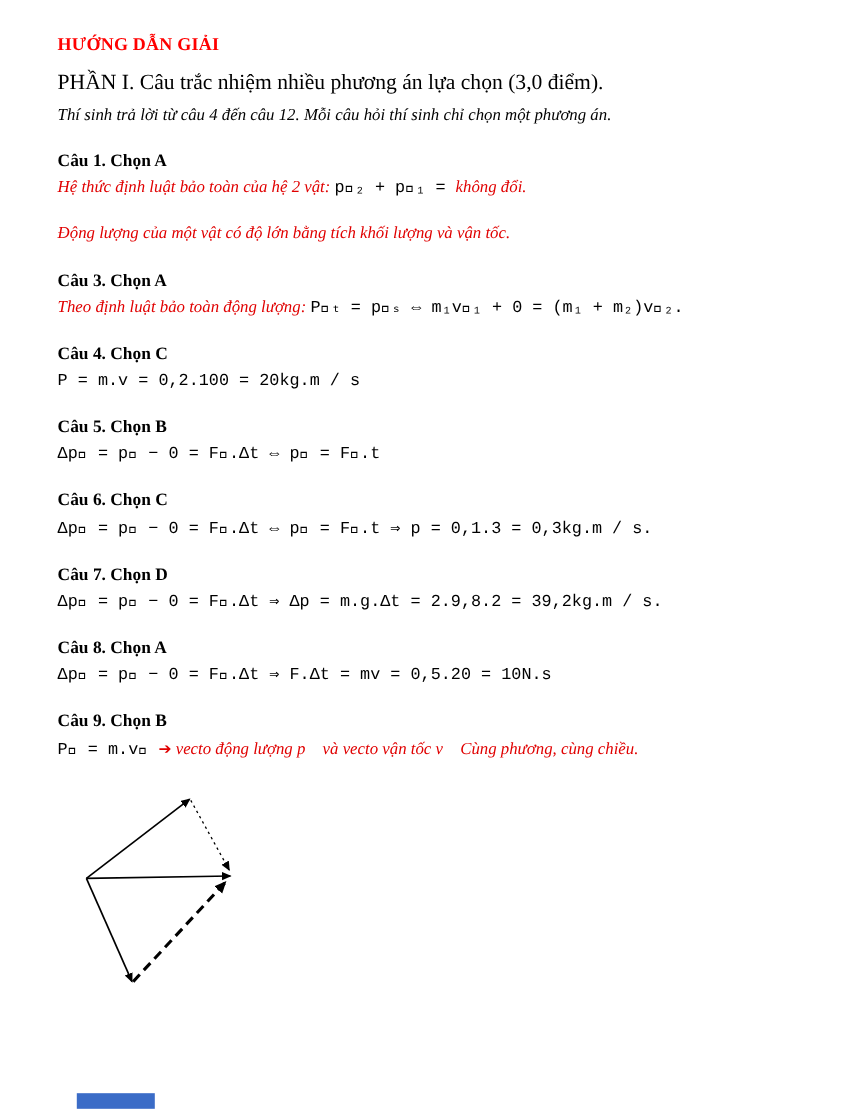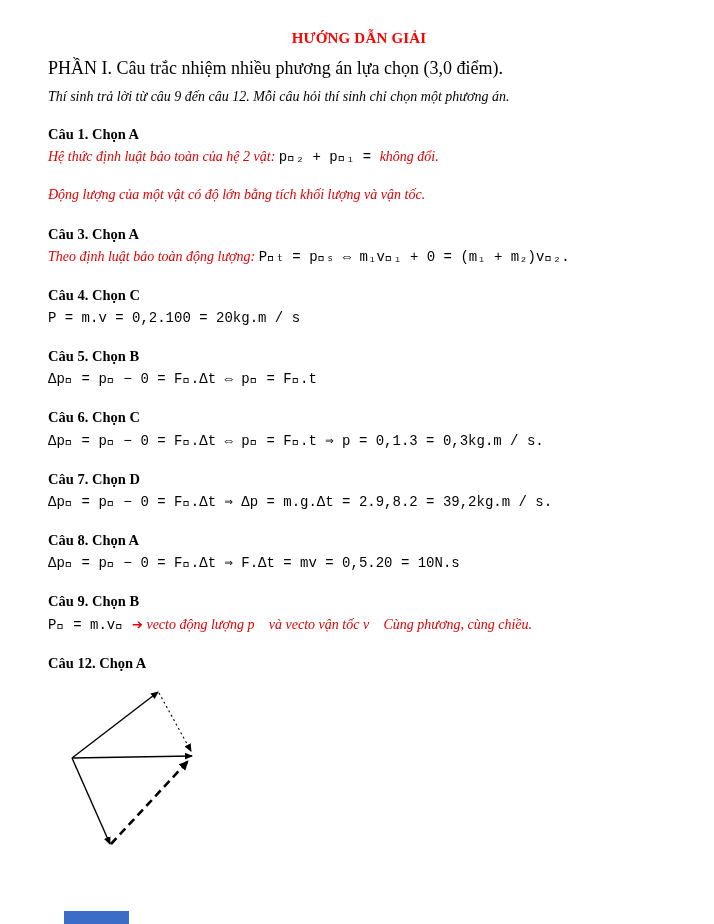--- a/index.html
+++ b/index.html
@@ -1,41 +1,41 @@
 <!DOCTYPE html>
 <html style="--title-red: #ff0000; --text-red: #e00000; --footer-blue: #3b6cc7;"><head>
 <meta charset="utf-8">
 <style>
   html,body{margin:0;padding:0}
   body{
     width:714px;height:924px;background:#ffffff;position:relative;overflow:hidden;
     font-family:"Liberation Serif",serif;color:#000;
   }
   .page{position:absolute;inset:0;padding:30px 44px 0 48px;box-sizing:border-box}
-  .doc-title{text-align:center;font-weight:bold;font-size:15px;color:var(--title-red,#f00);margin:0 0 11px 0;letter-spacing:.2px}
+  .doc-title{text-align:left;font-weight:bold;font-size:15px;color:var(--title-red,#f00);margin:0 0 11px 0;letter-spacing:.2px}
   .part-heading{font-weight:normal;font-size:18px;margin:0 0 10px 0}
   .instruction{font-style:italic;font-size:14px;margin:0 0 6px 0}
   .answer{margin-top:20px}
   .answer-label{font-weight:bold;font-size:14.5px;line-height:1.25}
   .answer-line{font-size:14px;line-height:1.3;margin-top:5px}
   .red-italic{color:var(--text-red,#e00000);font-style:italic}
   .math{font-family:Liberation Mono, monospace;color:#000;font-style:normal}
   .plain{color:#000}
   .arrow-glyph{color:var(--text-red,#e00000);font-style:normal;font-weight:bold;font-family:"DejaVu Sans",sans-serif;font-size:13px}
   .diagram-wrap{margin:8px 0 0 4px}
   .footer-bar{position:absolute;left:64px;bottom:0;width:65px;height:13px;background:var(--footer-blue,#3b6cc7)}
 </style>
 </head>
 <body>
 
 <div class="page">
 
   <div class="doc-title">HƯỚNG DẪN GIẢI</div>
   <div class="part-heading">PHẦN I. Câu trắc nhiệm nhiều phương án lựa chọn (3,0 điểm).</div>
-  <div class="instruction">Thí sinh trả lời từ câu 9 đến câu 12. Mỗi câu hỏi thí sinh chỉ chọn một phương án.</div>
+  <div class="instruction">Thí sinh trả lời từ câu 4 đến câu 12. Mỗi câu hỏi thí sinh chỉ chọn một phương án.</div>
 
   <div class="answer">
     <div class="answer-label">Câu 1. Chọn A</div>
     <div class="answer-line">
       <span class="red-italic">Hệ thức định luật bảo toàn của hệ 2 vật: </span><span class="math">p⃗₂ + p⃗₁ = </span><span class="red-italic">không đổi.</span>
     </div>
   </div>
 
   <div class="answer">
     <div class="answer-line">
@@ -88,21 +88,20 @@
   <div class="answer">
     <div class="answer-label">Câu 9. Chọn B</div>
     <div class="answer-line">
       <span class="math">P⃗ = m.v⃗ </span><span class="arrow-glyph">➔</span><span class="red-italic"> vecto động lượng p⃗ và vecto vận tốc v⃗   Cùng phương, cùng chiều.</span>
     </div>
   </div>
 
 
 
   <div class="answer">
-    <div class="answer-label">Câu 12. Chọn A</div>
     <div class="diagram-wrap">
       <svg width="230" height="180" viewBox="0 0 230 180">
         <defs>
           <marker id="ah" markerWidth="9" markerHeight="8" refX="7" refY="3.5" orient="auto" markerUnits="userSpaceOnUse">
             <path d="M0,0 L8,3.5 L0,7 z" fill="#000"></path>
           </marker>
           <marker id="ah2" markerWidth="12" markerHeight="11" refX="9" refY="4.5" orient="auto" markerUnits="userSpaceOnUse">
             <path d="M0,0 L10,4.5 L0,9 z" fill="#000"></path>
           </marker>
         </defs>

